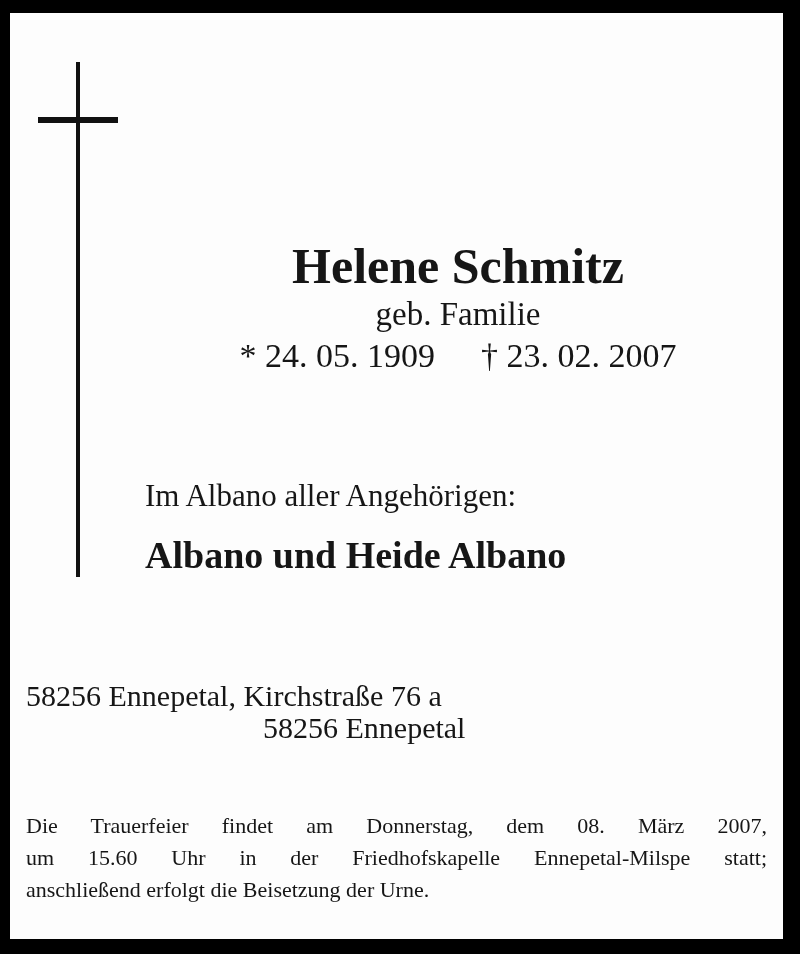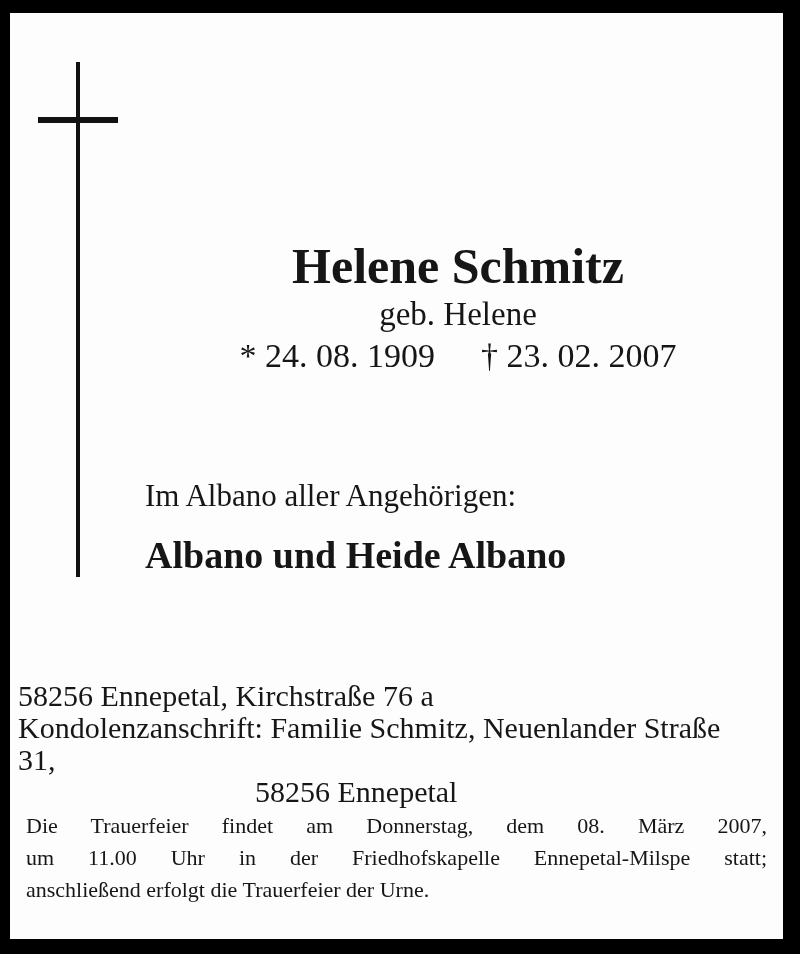--- a/index.html
+++ b/index.html
@@ -84,21 +84,21 @@
   }
   .mourners {
     left: 135px; top: 523px;
     font-size: 38px;
     font-weight: bold;
     line-height: 1;
     white-space: nowrap;
   }
 
   .address {
-    left: 8px; top: 667px;
+    left: 16px; top: 667px;
     width: 745px;
     font-size: 30px;
     line-height: 32px;
   }
   .address .indent { margin-left: 237px; font-family: Liberation Serif, serif; }
 
   .funeral {
     left: 16px; top: 797px;
     width: 741px;
     font-size: 22px;
@@ -111,35 +111,34 @@
 <div class="page">
 
   <div>
     <div class="cross-v"></div>
     <div class="cross-h"></div>
   </div>
 
 
   <div class="abs center-block">
     <div class="deceased-name">Helene Schmitz</div>
-    <div class="maiden">geb. Helene</div>
+    <div class="maiden">geb. Familie</div>
     <div class="dates">
-      <span>* 24. 08. 1909</span><span class="gap"></span><span>† 23. 02. 2007</span>
+      <span>* 24. 05. 1909</span><span class="gap"></span><span>† 23. 02. 2007</span>
     </div>
   </div>
 
   <div class="abs closing">Im Albano aller Angehörigen:</div>
 
   <div class="abs mourners">Albano und Heide Albano</div>
 
   <div class="abs address">
     <div>58256 Ennepetal, Kirchstraße 76 a</div>
-    <div>Kondolenzanschrift: Familie Schmitz, Neuenlander Straße 31,</div>
     <div class="indent">58256 Ennepetal</div>
   </div>
 
   <div class="abs funeral">
     <div class="jline">Die Trauerfeier findet am Donnerstag, dem 08. März 2007,</div>
-    <div class="jline">um 11.00 Uhr in der Friedhofskapelle Ennepetal-Milspe statt;</div>
-    <div>anschließend erfolgt die Trauerfeier der Urne.</div>
+    <div class="jline">um 15.60 Uhr in der Friedhofskapelle Ennepetal-Milspe statt;</div>
+    <div>anschließend erfolgt die Beisetzung der Urne.</div>
   </div>
 
 </div>
 
 </body></html>

